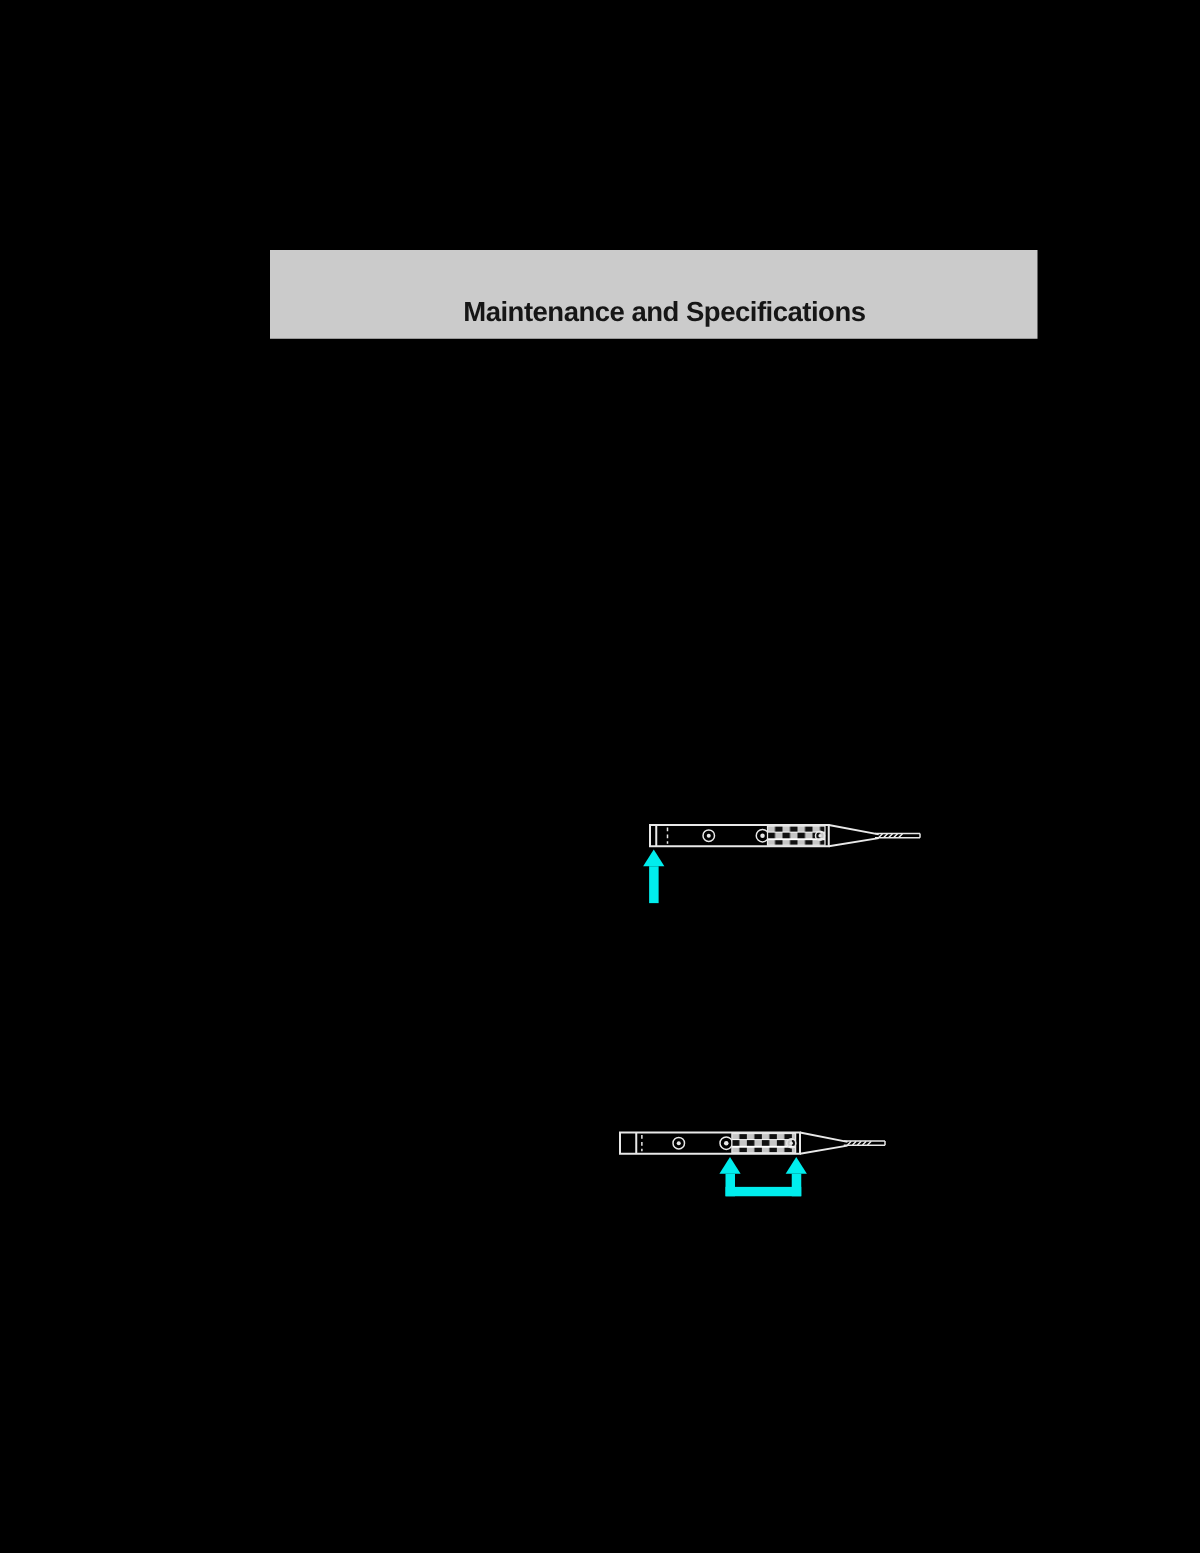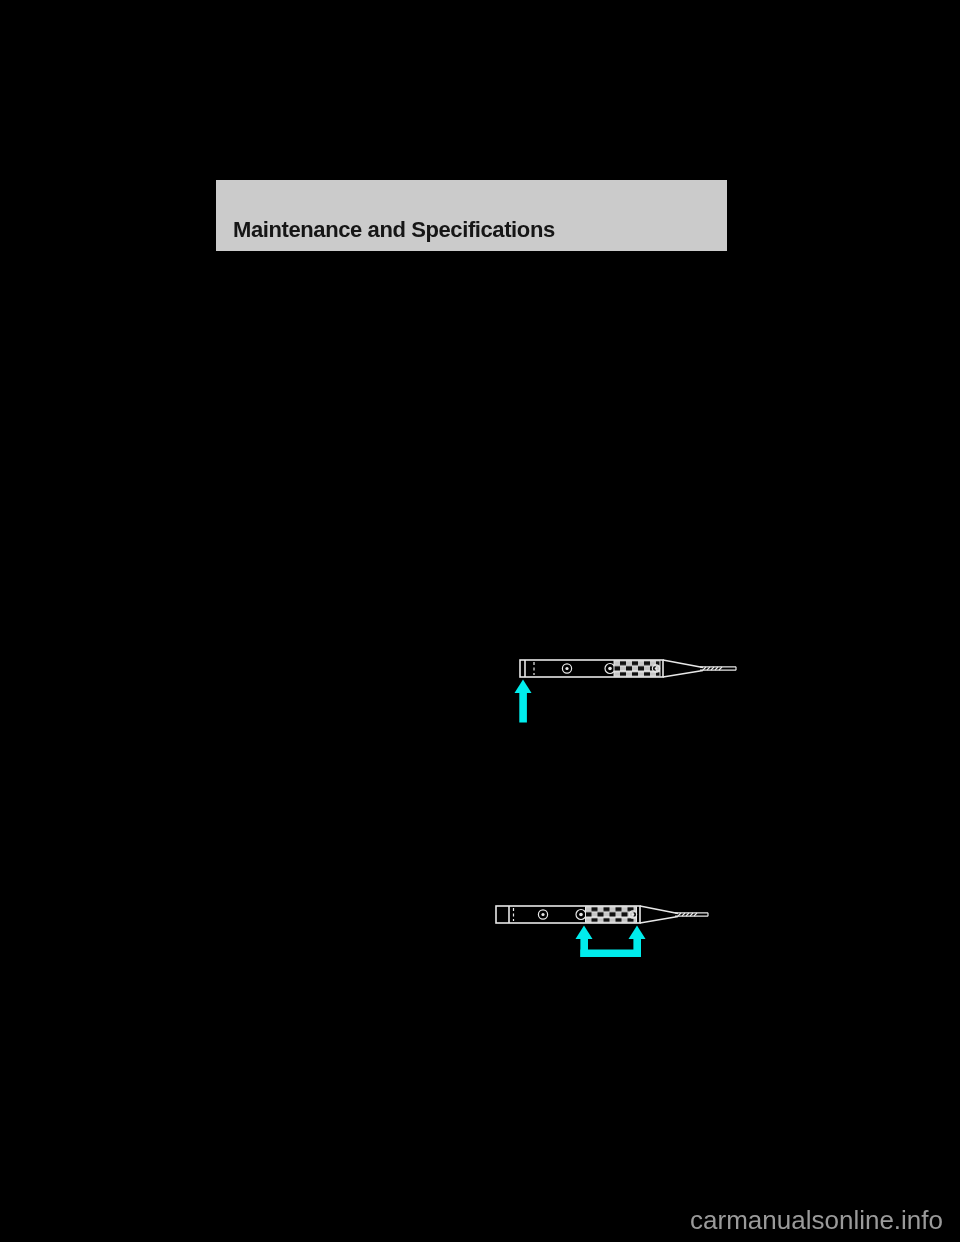--- a/index.html
+++ b/index.html
@@ -7,25 +7,26 @@
     width: 960px; height: 1242px;
     background: #000;
     position: relative;
     overflow: hidden;
     font-family: "Liberation Sans", sans-serif;
   }
   .page { position: absolute; inset: 0; background: var(--page_bg, #000); }
 
   .header-box {
     position: absolute;
-    left: 216px; top: 180px;
-    width: 511px; height: 71px;
+    left: 216px; top: 200px;
+    width: 614px; height: 71px;
     background: var(--header_bg, #cbcbcb);
     display: flex;
     align-items: flex-end;
+    justify-content: center;
   }
   .header-title {
     font-weight: bold;
     font-size: 22px;
     letter-spacing: -0.4px;
     color: var(--header_text, #161616);
     margin: 0 0 8px 17px;
     white-space: nowrap;
   }
 
@@ -123,15 +124,14 @@
 
     <g>
       <polygon class="cyan" points="109,30.5 117.5,44 100.5,44"></polygon>
       <rect class="cyan" x="105.4" y="44" width="7.6" height="18"></rect>
       <polygon class="cyan" points="162,30.5 170.5,44 153.5,44"></polygon>
       <rect class="cyan" x="158.4" y="44" width="7.6" height="18"></rect>
       <rect class="cyan" x="105.4" y="54.5" width="60.6" height="7.5"></rect>
     </g>
   </svg>
 
-  <div class="watermark">carmanualsonline.info</div>
 
 </div>
 
 </body></html>

